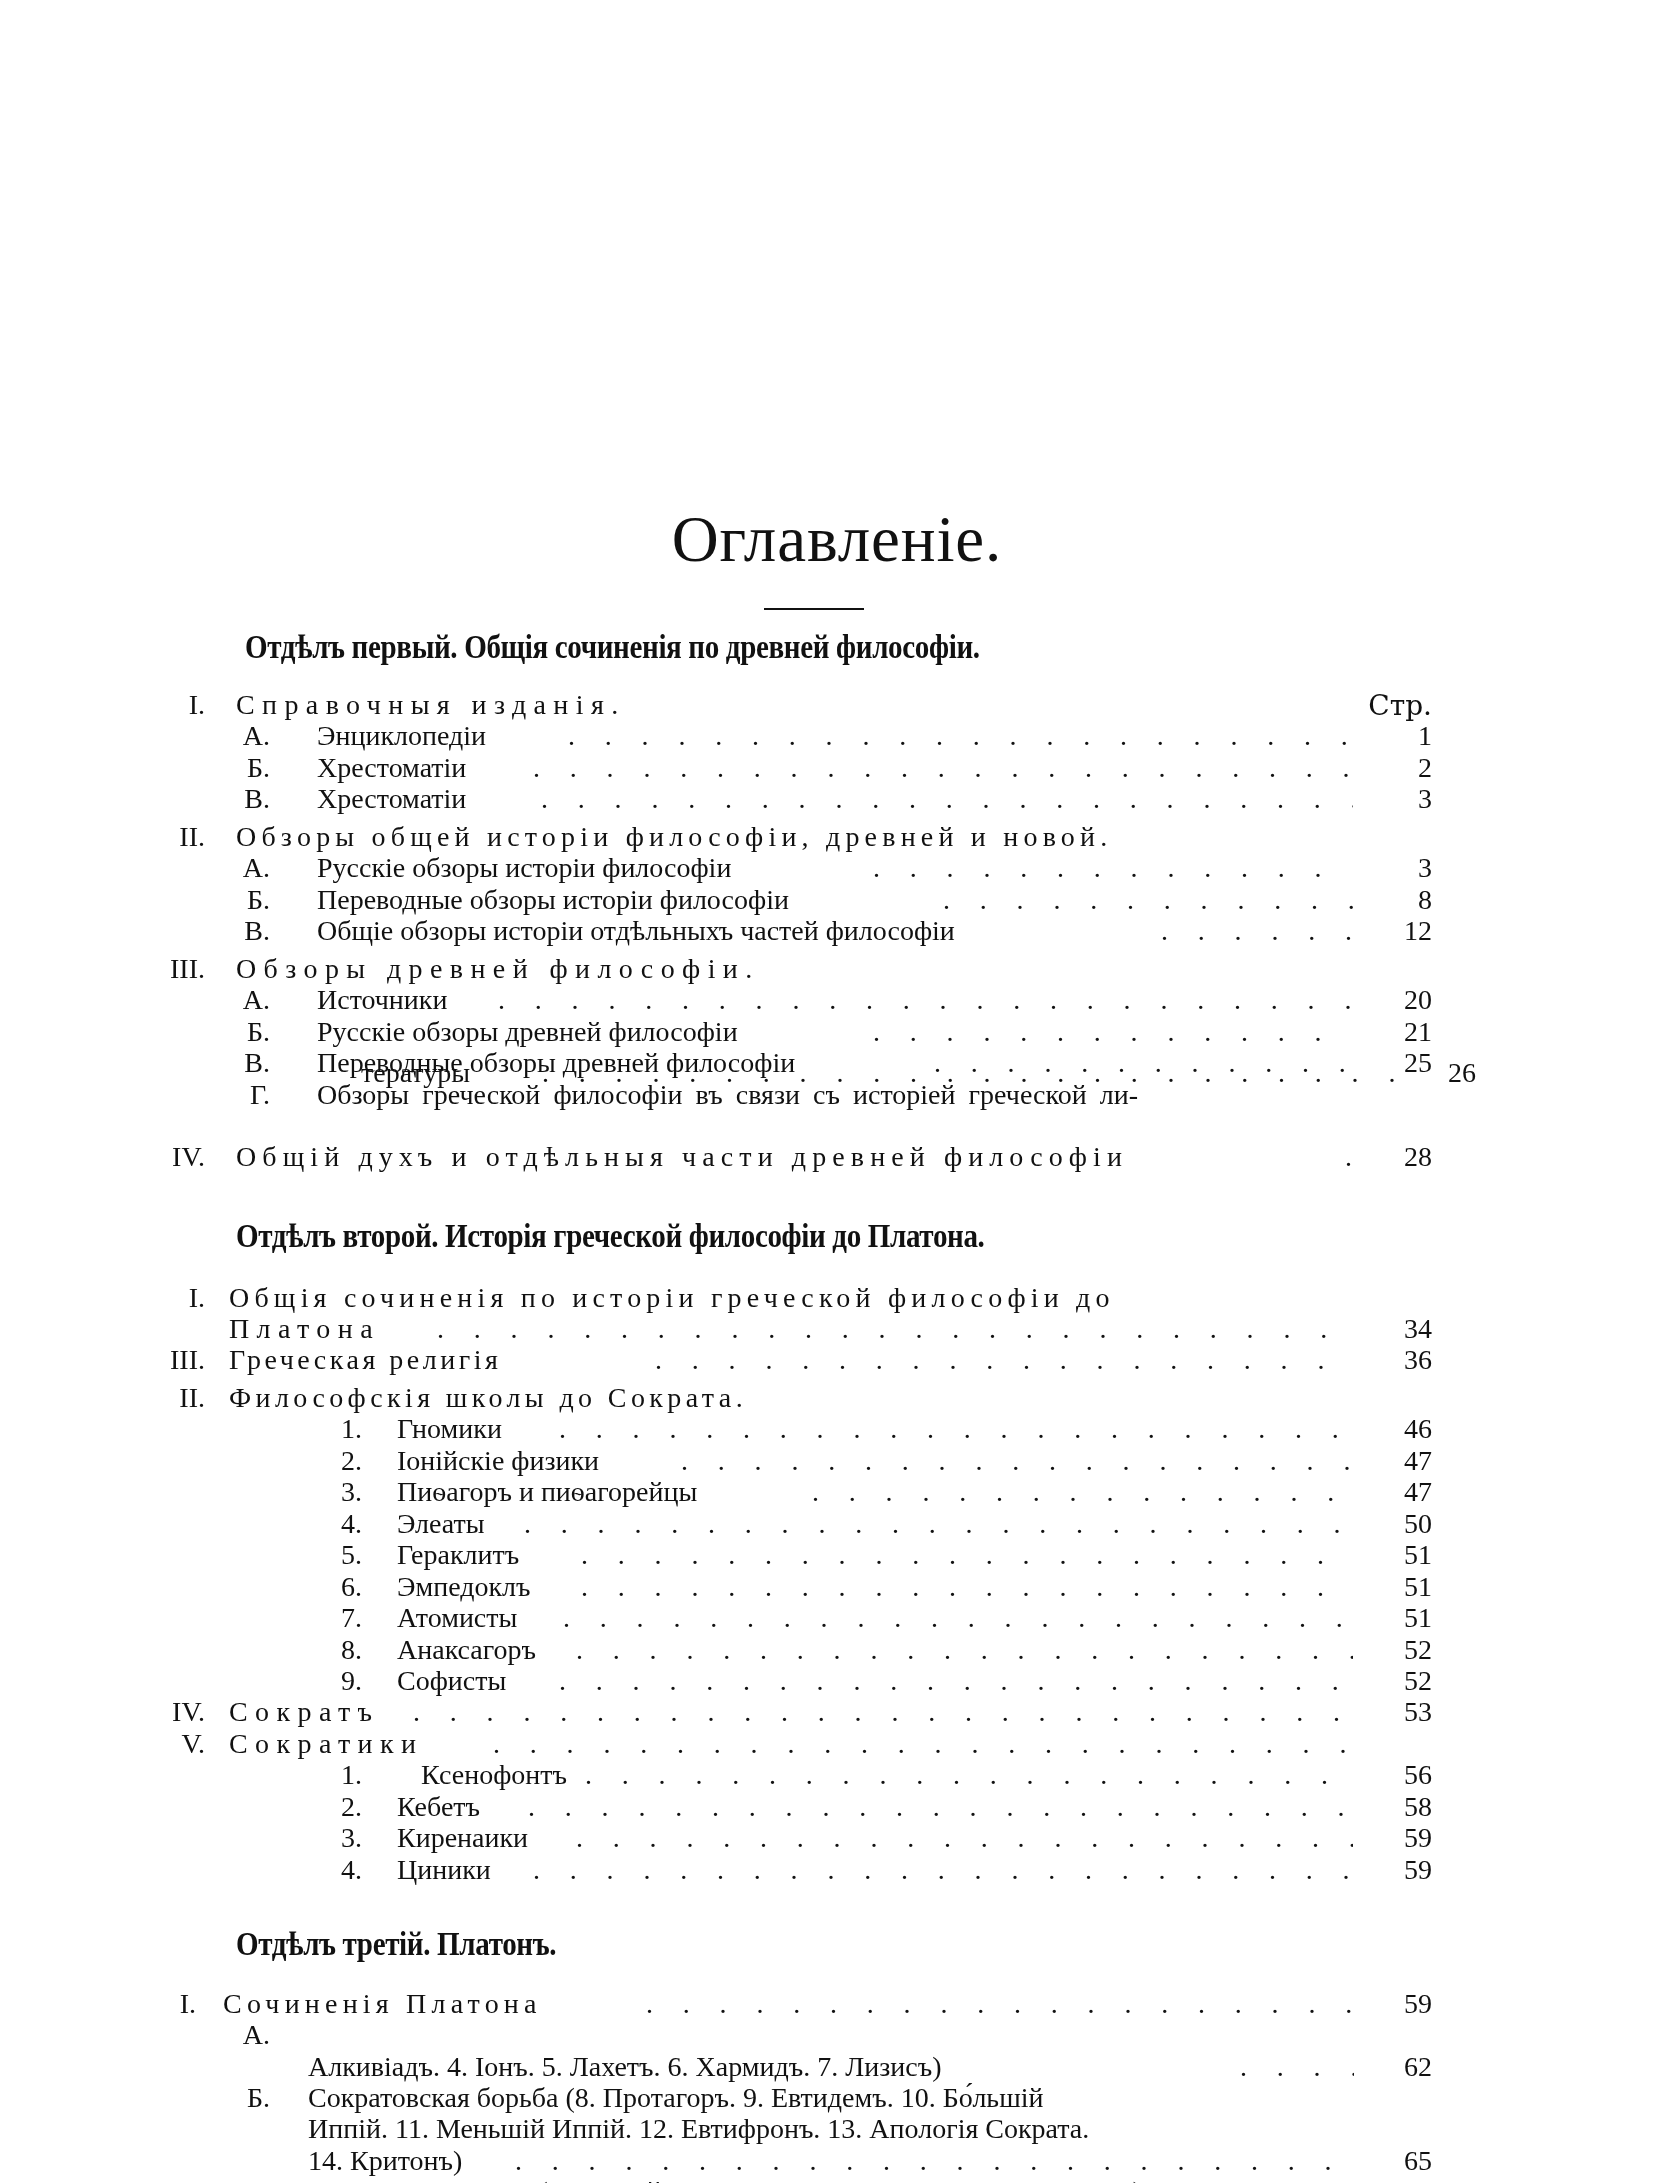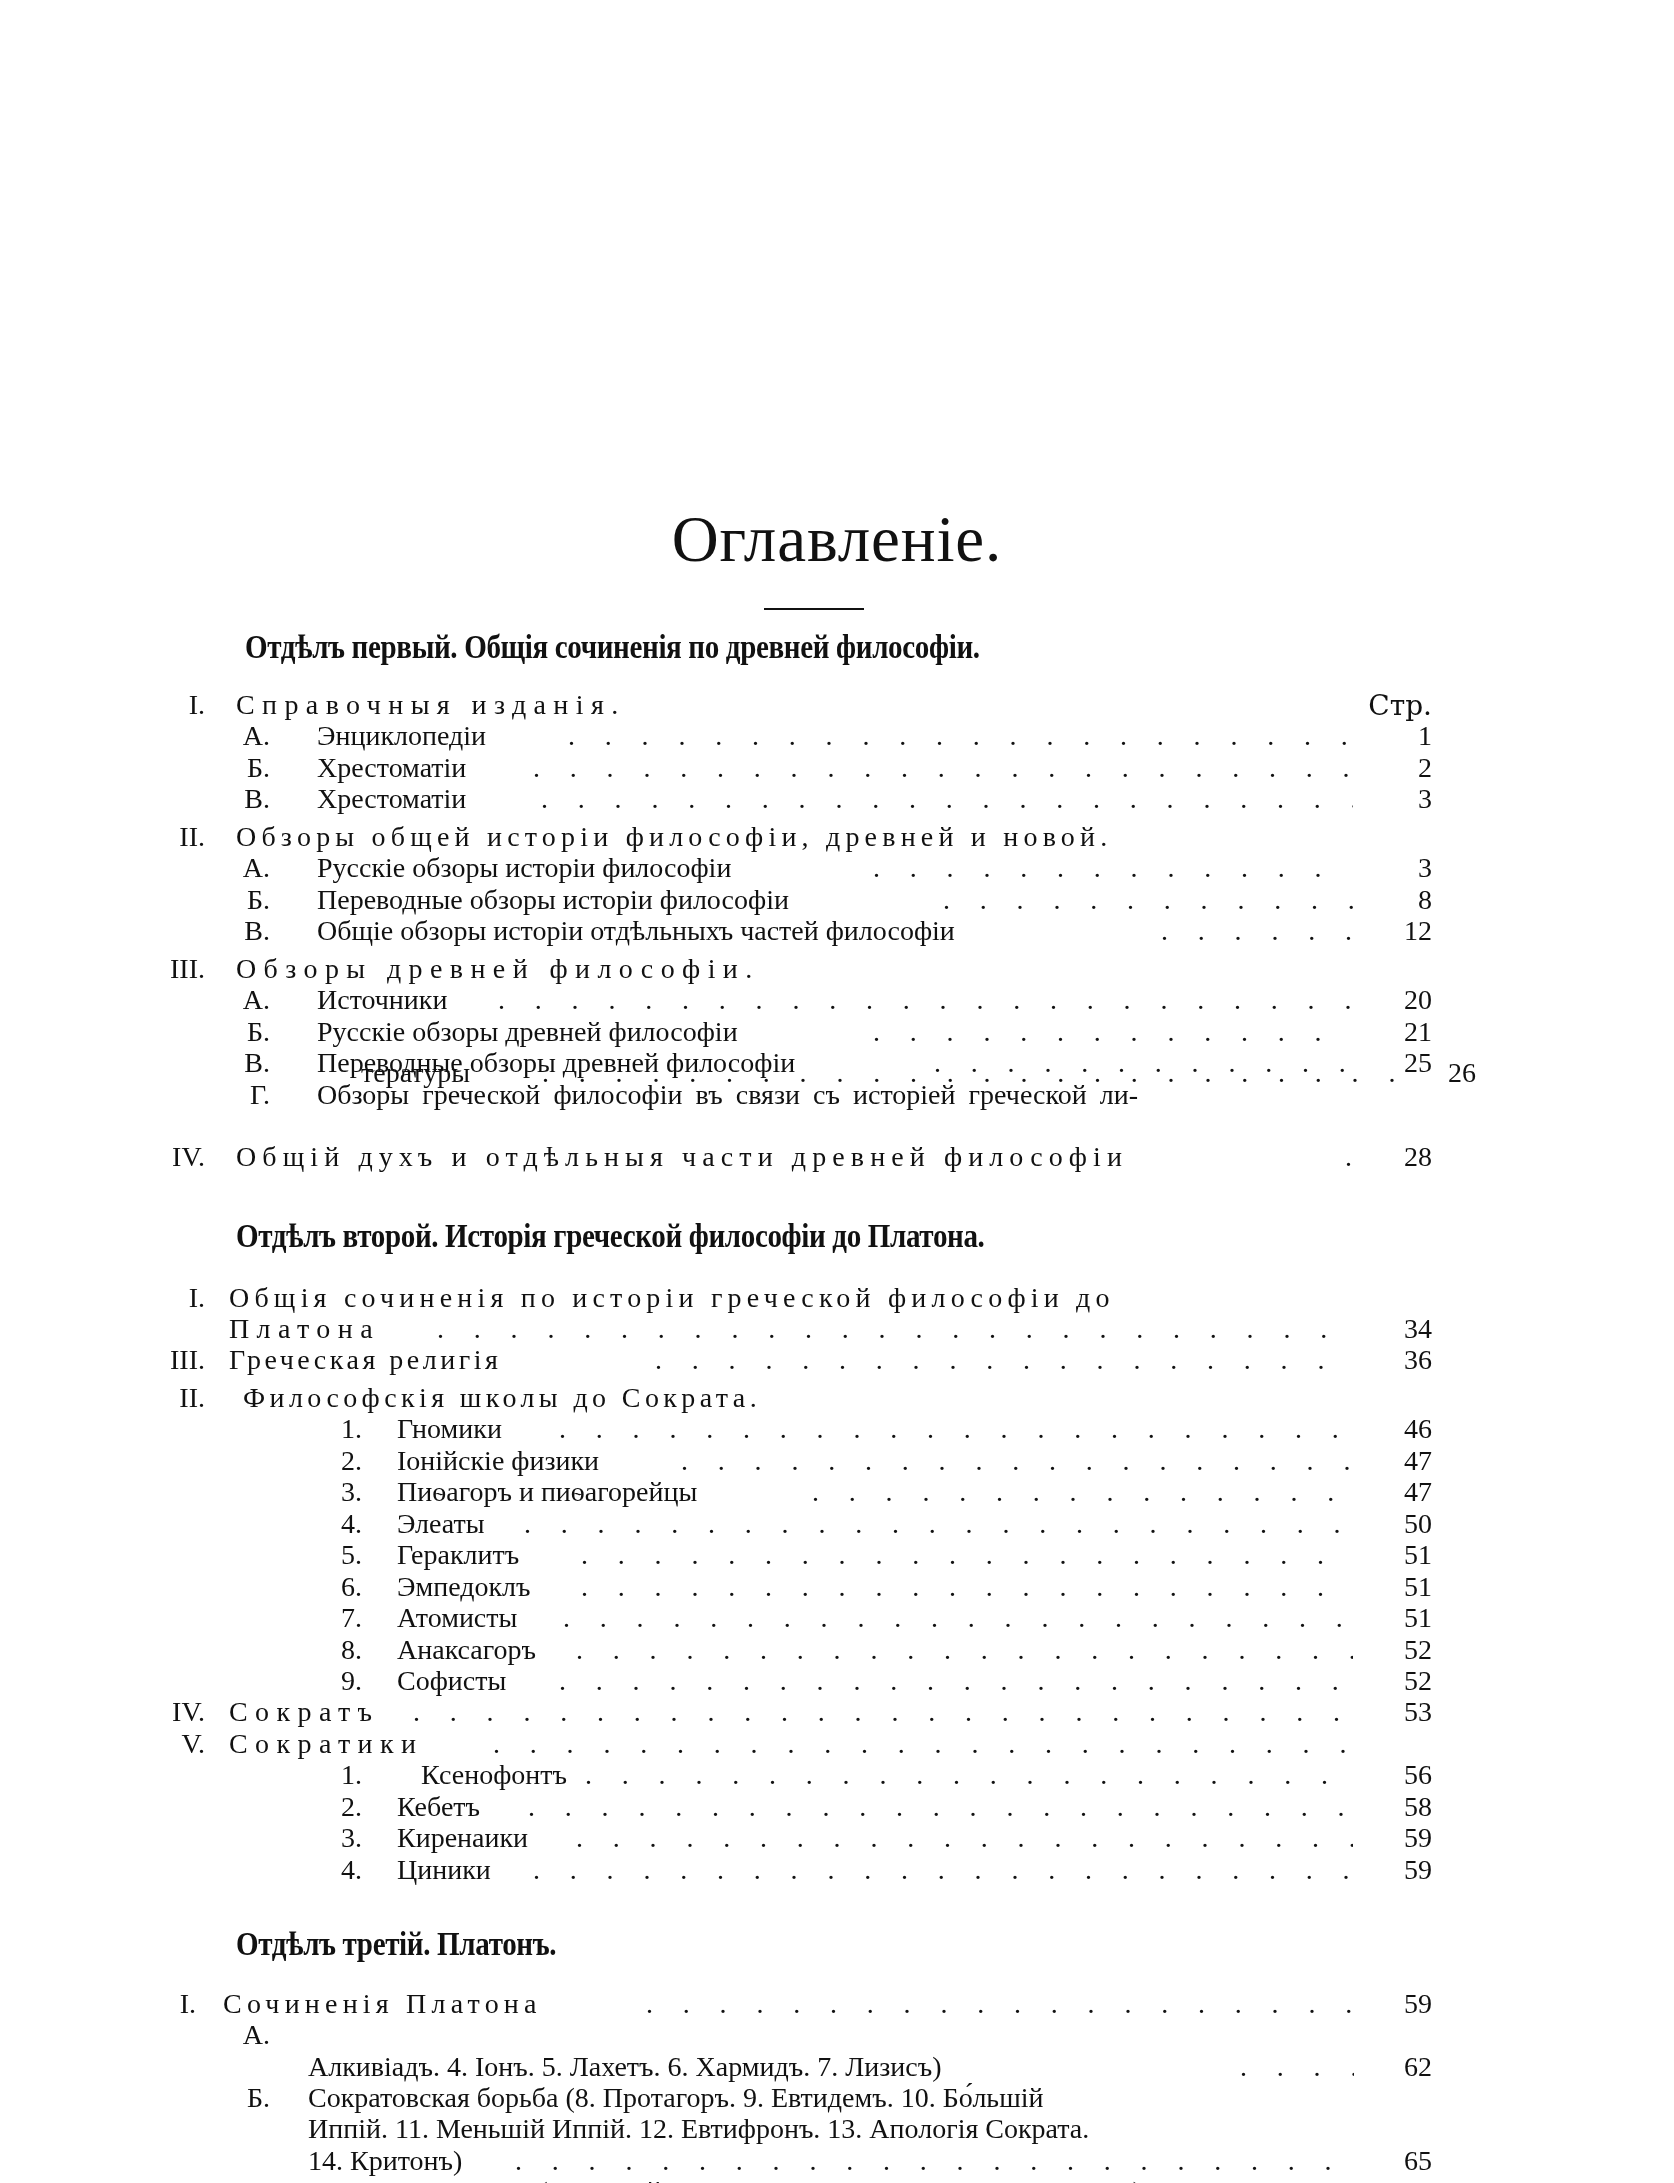--- a/index.html
+++ b/index.html
@@ -127,21 +127,21 @@
     <span class="pg">34</span>
   </div>
   <div class="row" style="top:1344px;">
     <span class="num" style="left:140px;">III.</span>
     <span class="lbl spaced" style="left:229px; letter-spacing:3.5px;">Греческая религія</span>
     <span class="dots" style="left:655px; width:699px;">. . . . . . . . . . . . . . . . . . . . . . . . . . . . . .</span>
     <span class="pg">36</span>
   </div>
   <div class="row" style="top:1382px;">
     <span class="num" style="left:140px;">II.</span>
-    <span class="lbl spaced" style="left:243px; letter-spacing:4.4px;">Философскія школы до Сократа.</span>
+    <span class="lbl spaced" style="left:229px; letter-spacing:4.4px;">Философскія школы до Сократа.</span>
   </div>
 
   <div class="row" style="top:1413px;">
     <span class="num" style="left:297px;">1.</span>
     <span class="lbl" style="left:397px;">Гномики</span>
     <span class="dots" style="left:559px; width:795px;">. . . . . . . . . . . . . . . . . . . . . . . . . . . . . . . . . . .</span>
     <span class="pg">46</span>
   </div>
   <div class="row" style="top:1445px;">
     <span class="num" style="left:297px;">2.</span>

